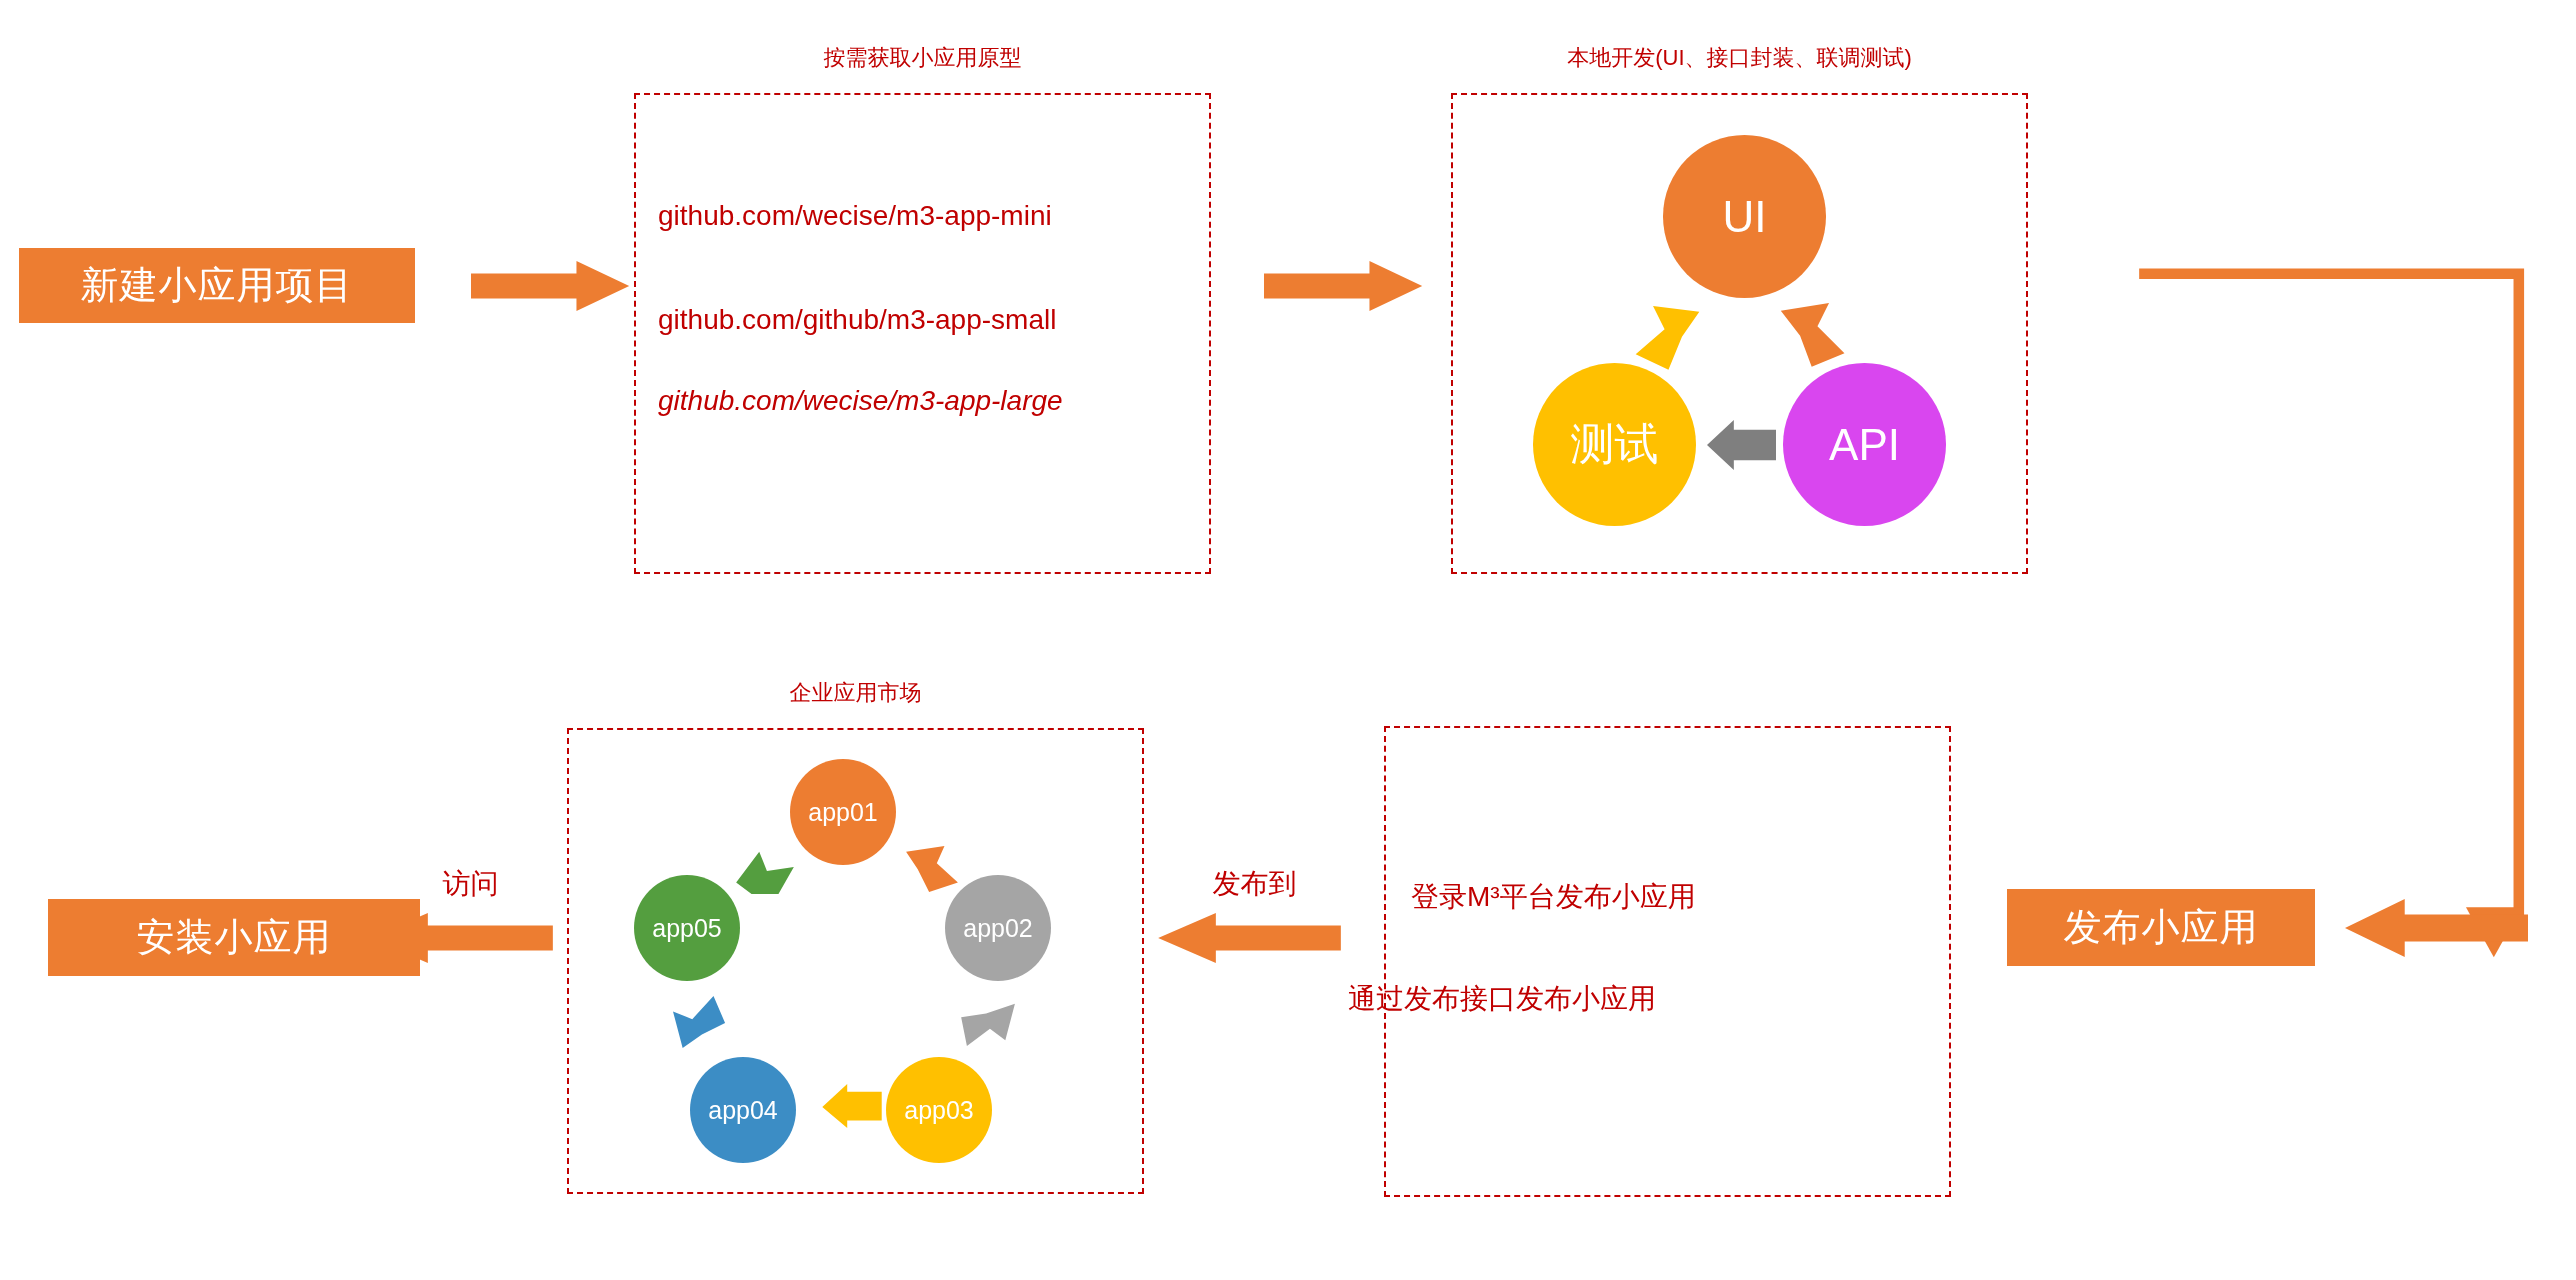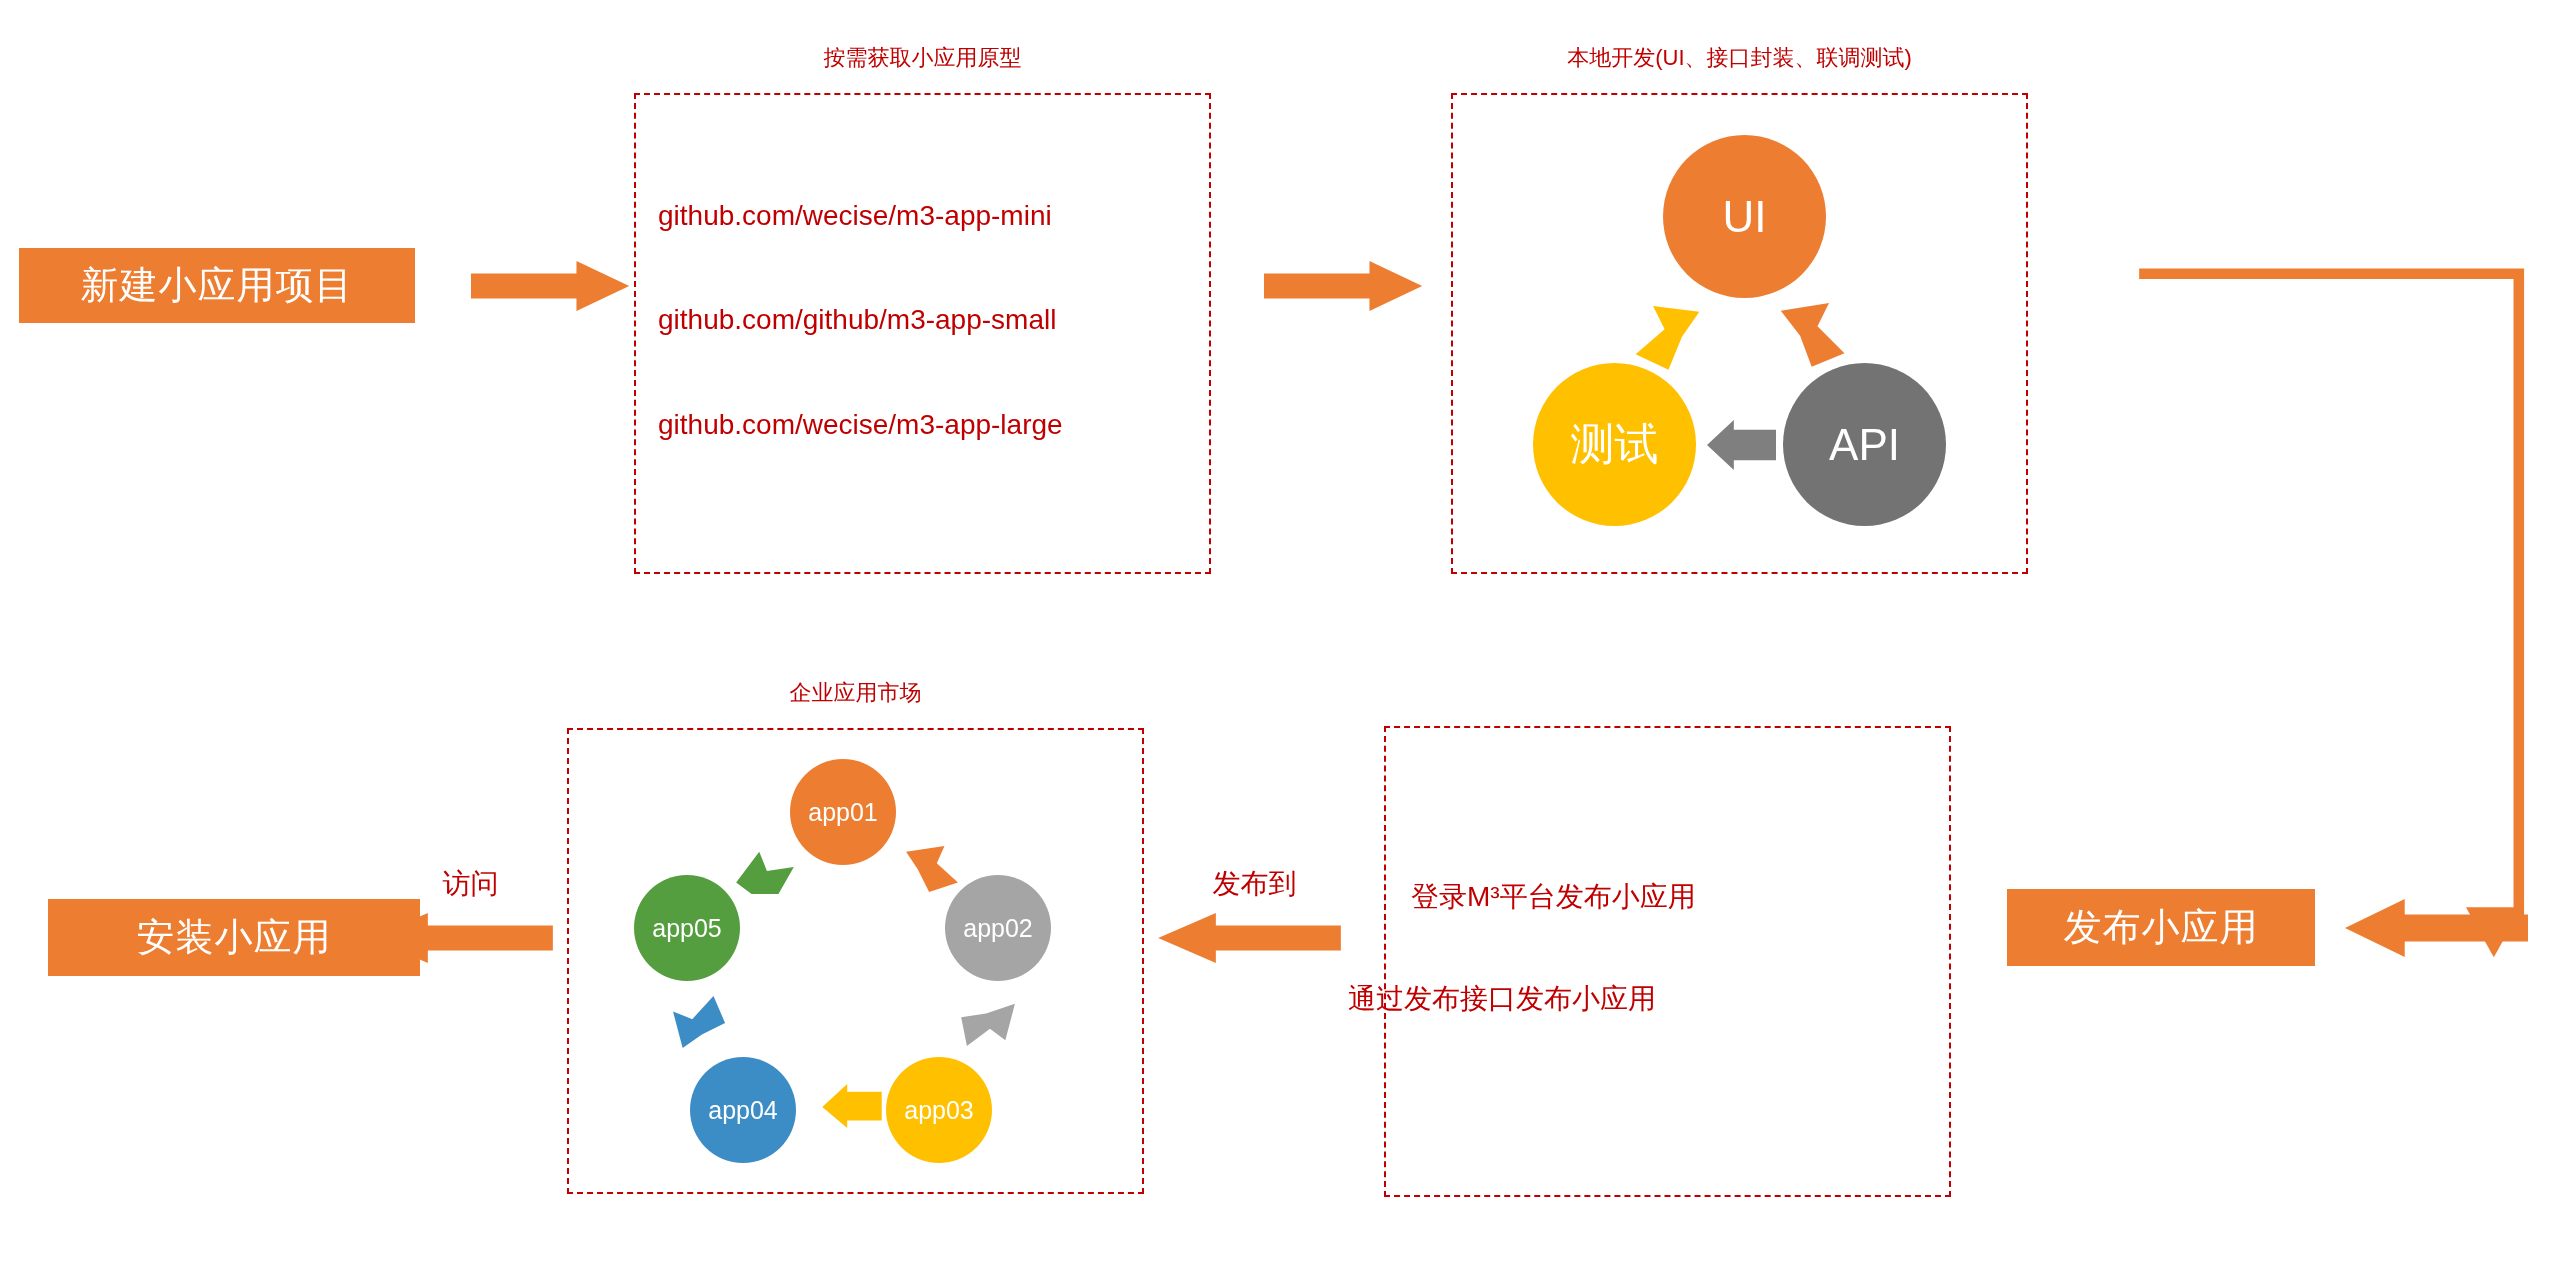--- a/index.html
+++ b/index.html
@@ -58,21 +58,21 @@
   
   .circle {
     border-radius: 50%;
     display: flex;
     align-items: center;
     justify-content: center;
     color: #ffffff;
     box-sizing: border-box;
   }
   .c-ui     { background: #ED7D31; }
-  .c-api    { background: #737373; }
+  .c-api    { background: #d946ef; }
   .c-test   { background: #FFC000; }
   .c-app01  { background: #ED7D31; }
   .c-app02  { background: #A5A5A5; }
   .c-app03  { background: #FFC000; }
   .c-app04  { background: #3C8DC5; }
   .c-app05  { background: #549E3F; }
 
   .big-label { font-size: 44px; }
   .sm-label  { font-size: 25px; }
 
@@ -96,21 +96,21 @@
 
   <svg class="abs" style="left:471px; top:261px;" width="163" height="50" viewBox="0 0 170 52">
     <path d="M0,13 L110,13 L110,0 L165,26 L110,52 L110,39 L0,39 Z" fill="#ED7D31"></path>
   </svg>
 
   <div class="abs dash-title" style="left:634px; top:43px; width:577px;">按需获取小应用原型</div>
   <div class="abs dash-box" style="left:634px; top:93px; width:577px; height:481px;"></div>
 
   <div class="abs url-text" style="left:658px; top:200px;">github.com/wecise/m3-app-mini</div>
   <div class="abs url-text" style="left:658px; top:304px;">github.com/github/m3-app-small</div>
-  <div class="abs url-text" style="left:658px; top:409px;">github.com/wecise/m3-app-large</div>
+  <div class="abs url-text" style="left:658px; top:385px;font-style:italic;">github.com/wecise/m3-app-large</div>
 
   <svg class="abs" style="left:1264px; top:261px;" width="163" height="50" viewBox="0 0 170 52">
     <path d="M0,13 L110,13 L110,0 L165,26 L110,52 L110,39 L0,39 Z" fill="#ED7D31"></path>
   </svg>
 
   <div class="abs dash-title" style="left:1451px; top:43px; width:577px;">本地开发(UI、接口封装、联调测试)</div>
   <div class="abs dash-box" style="left:1451px; top:93px; width:577px; height:481px;"></div>
 
   <div class="abs circle c-ui big-label" style="left:1663px; top:135px; width:163px; height:163px;">
     <span>UI</span>

